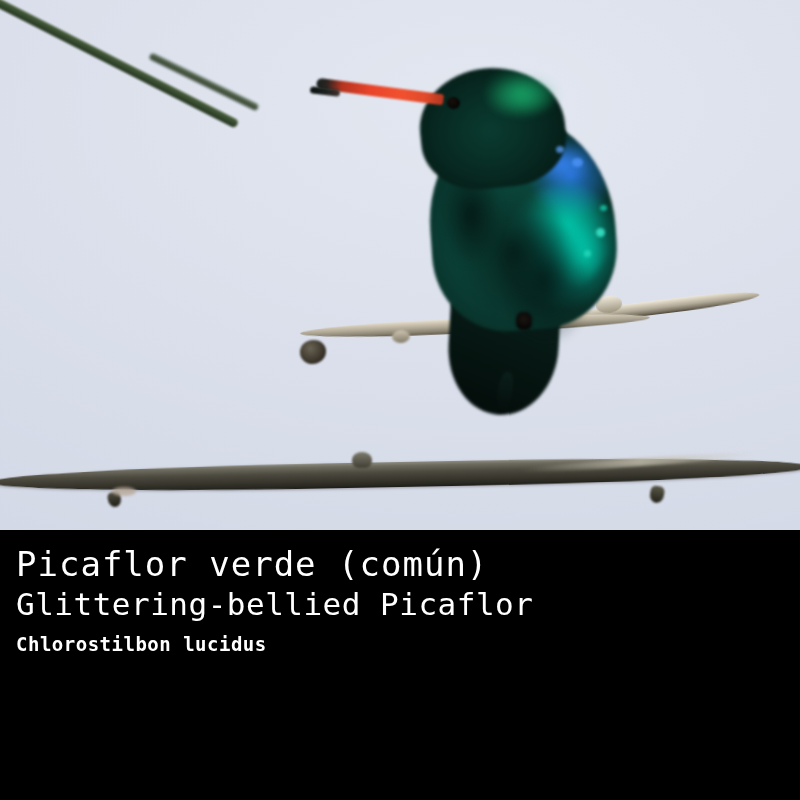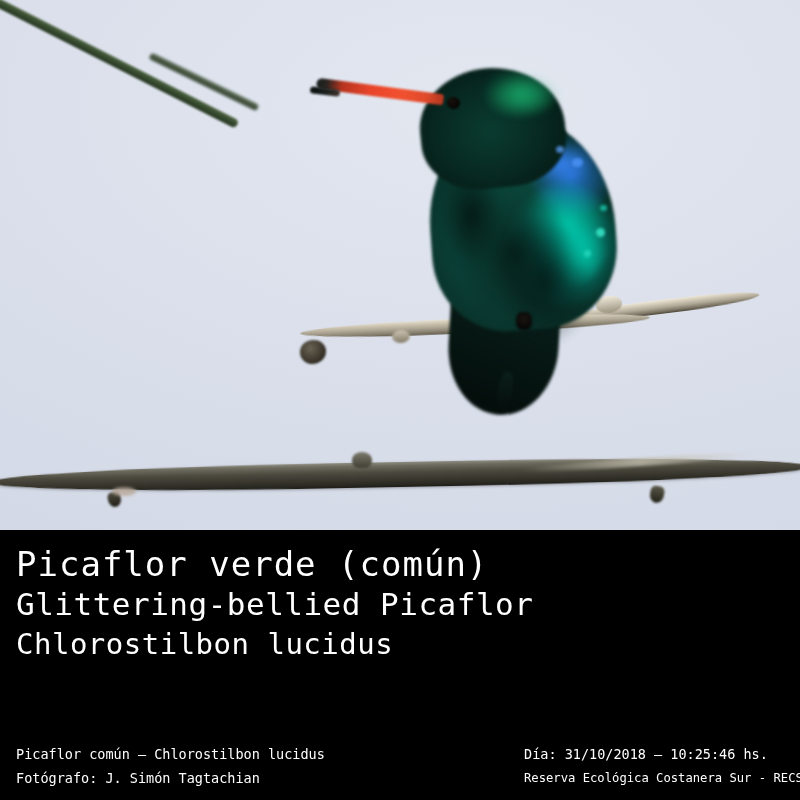--- a/index.html
+++ b/index.html
@@ -299,21 +299,21 @@
     white-space: nowrap;
   }
   .tline {
     color: #ffffff;
     font-family: "DejaVu Sans Mono", "Liberation Mono", monospace;
     line-height: 40px;
     white-space: nowrap;
   }
   .tline-1 { font-size: 34px; letter-spacing: 1px; }
   .tline-2 { font-size: 31px; letter-spacing: 0.5px; }
-  .tline-3 { font-size: 29px; font-weight: normal; letter-spacing: 0.5px; }
+  .tline-3 { font-size: 19px; font-weight: bold; letter-spacing: 0.5px; }
 
   
   #footer {
     position: absolute;
     left: 0; top: 735px;
     width: 800px; height: 65px;
     color: #ffffff;
   }
   .foot-col { position: absolute; }
   #foot-left  { left: 16px;  top: 7px; }
@@ -376,24 +376,14 @@
   <div id="title-block">
 
     <div id="title-text">
       <div class="tline tline-1">Picaflor verde (común)</div>
       <div class="tline tline-2">Glittering-bellied Picaflor</div>
       <div class="tline tline-3">Chlorostilbon lucidus</div>
     </div>
 
   </div>
 
-  <div id="footer">
-    <div class="foot-col" id="foot-left">
-      <div class="fline">Picaflor común – Chlorostilbon lucidus</div>
-      <div class="fline">Fotógrafo: J. Simón Tagtachian</div>
-    </div>
-    <div class="foot-col" id="foot-right">
-      <div class="fline">Día: 31/10/2018 – 10:25:46 hs.</div>
-      <div class="fline fline-small">Reserva Ecológica Costanera Sur - RECS</div>
-    </div>
-  </div>
 
 </div>
 
 </body></html>

